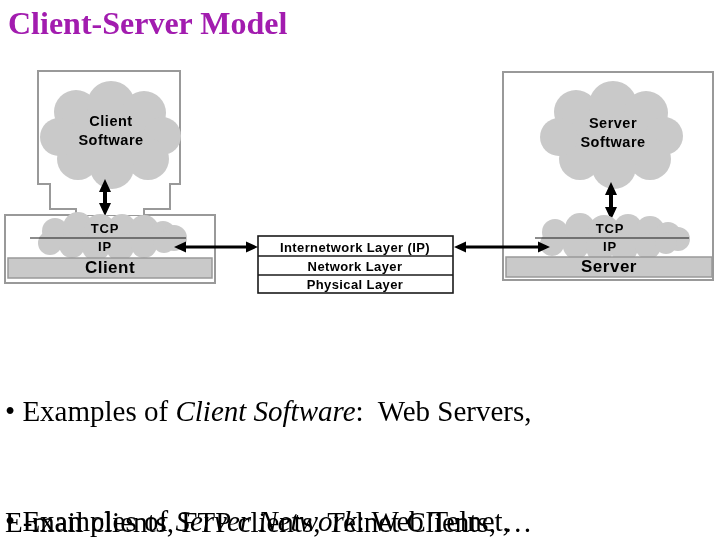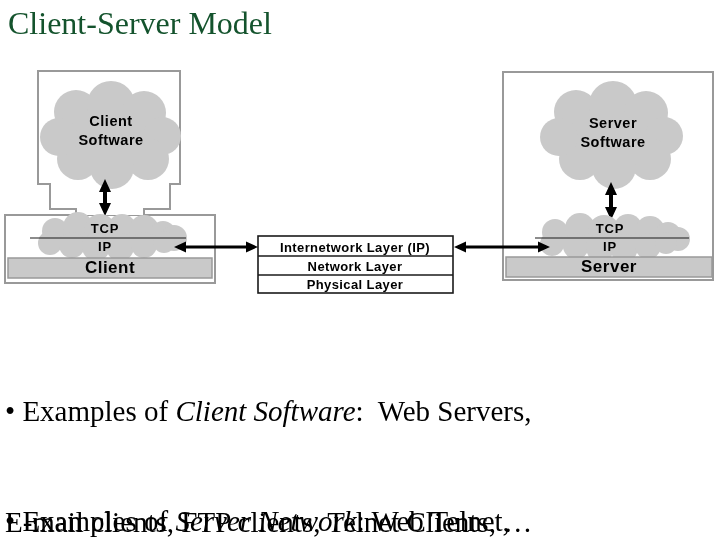--- a/index.html
+++ b/index.html
@@ -2,21 +2,21 @@
 <html><head>
 <meta charset="utf-8">
 <style>
   html,body{margin:0;padding:0;background:#ffffff;}
   .slide{
     position:relative;width:720px;height:540px;background:#ffffff;
     overflow:hidden;font-family:"Liberation Serif",serif;
   }
   .title{
     position:absolute;left:8px;top:5px;margin:0;
-    font-size:32px;font-weight:normal;color:#14532d;
+    font-size:32px;font-weight:bold;color:#a21caf;
     font-family:"Liberation Serif",serif;white-space:pre;
   }
   .diagram{position:absolute;left:0;top:55px;width:720px;height:245px;}
   .diagram text{font-family:"Liberation Sans",sans-serif;fill:#000;}
   .cloud-label{font-size:14.5px;font-weight:bold;letter-spacing:0.5px;}
   .proto-label{font-size:13px;font-weight:bold;letter-spacing:0.8px;}
   .bar-label{font-size:17px;font-weight:bold;letter-spacing:0.5px;}
   .stack-label{font-size:13px;font-weight:bold;letter-spacing:0.4px;}
   .bullet{
     position:absolute;left:5px;width:690px;

